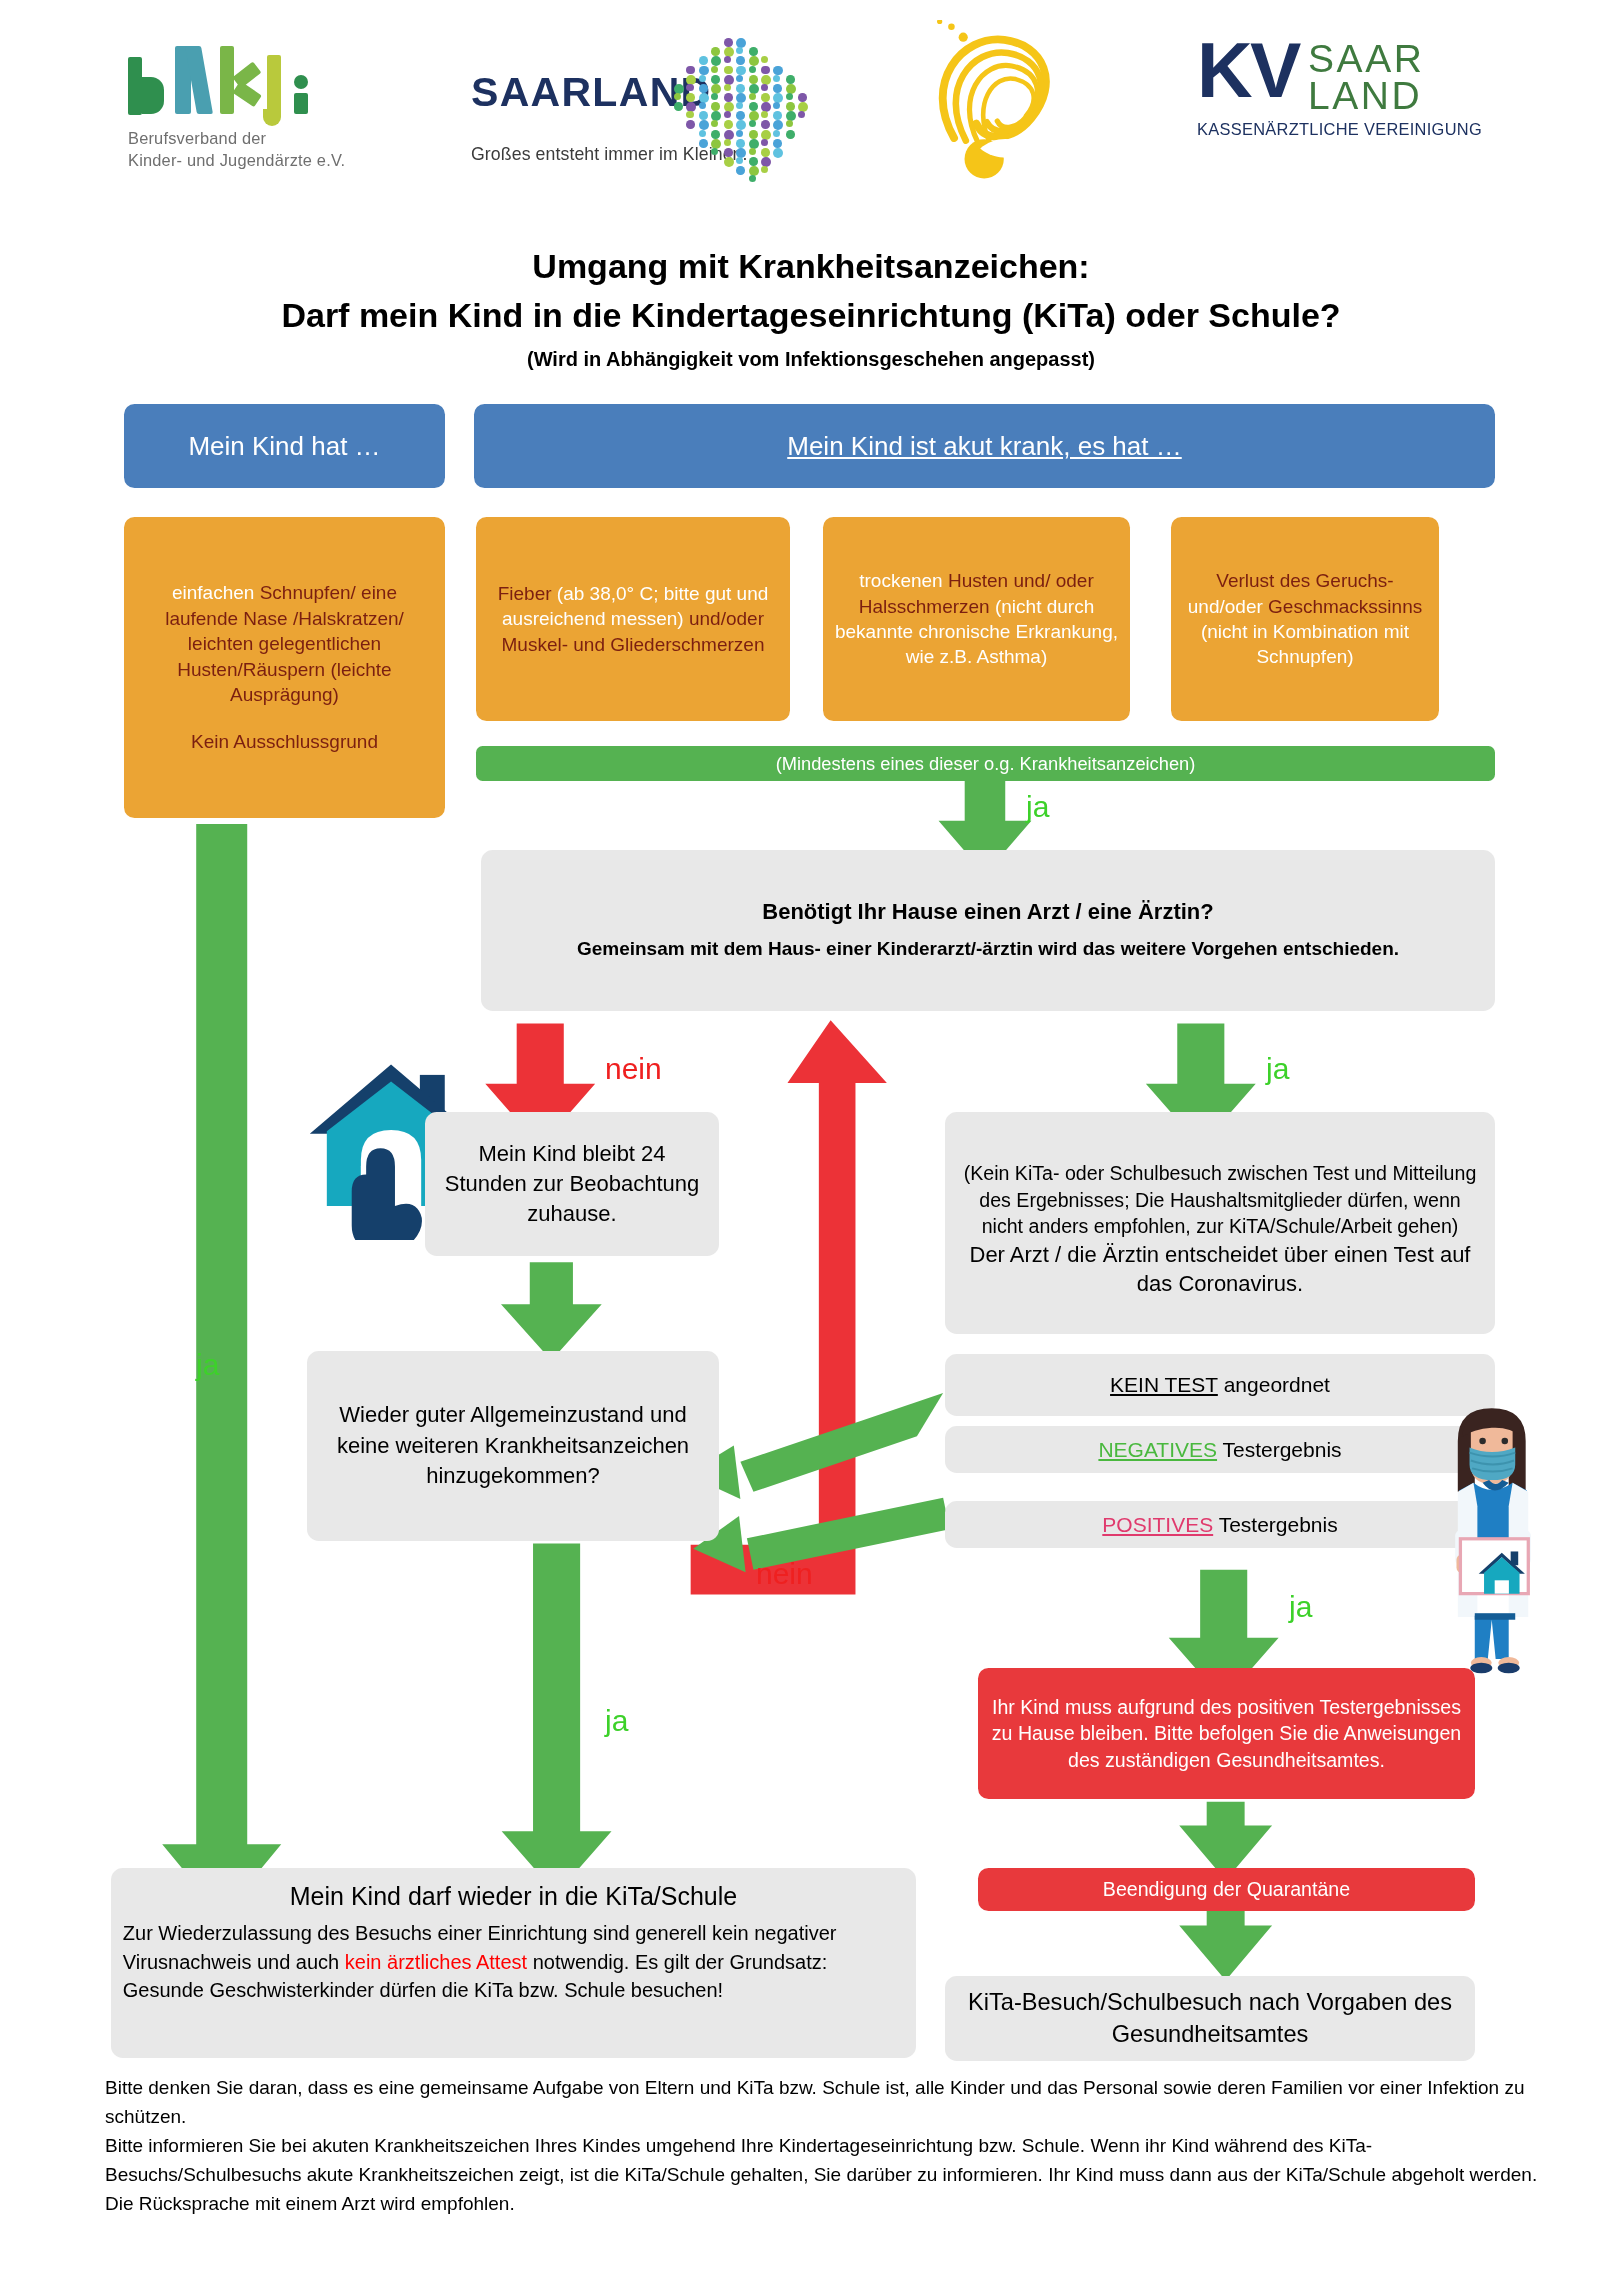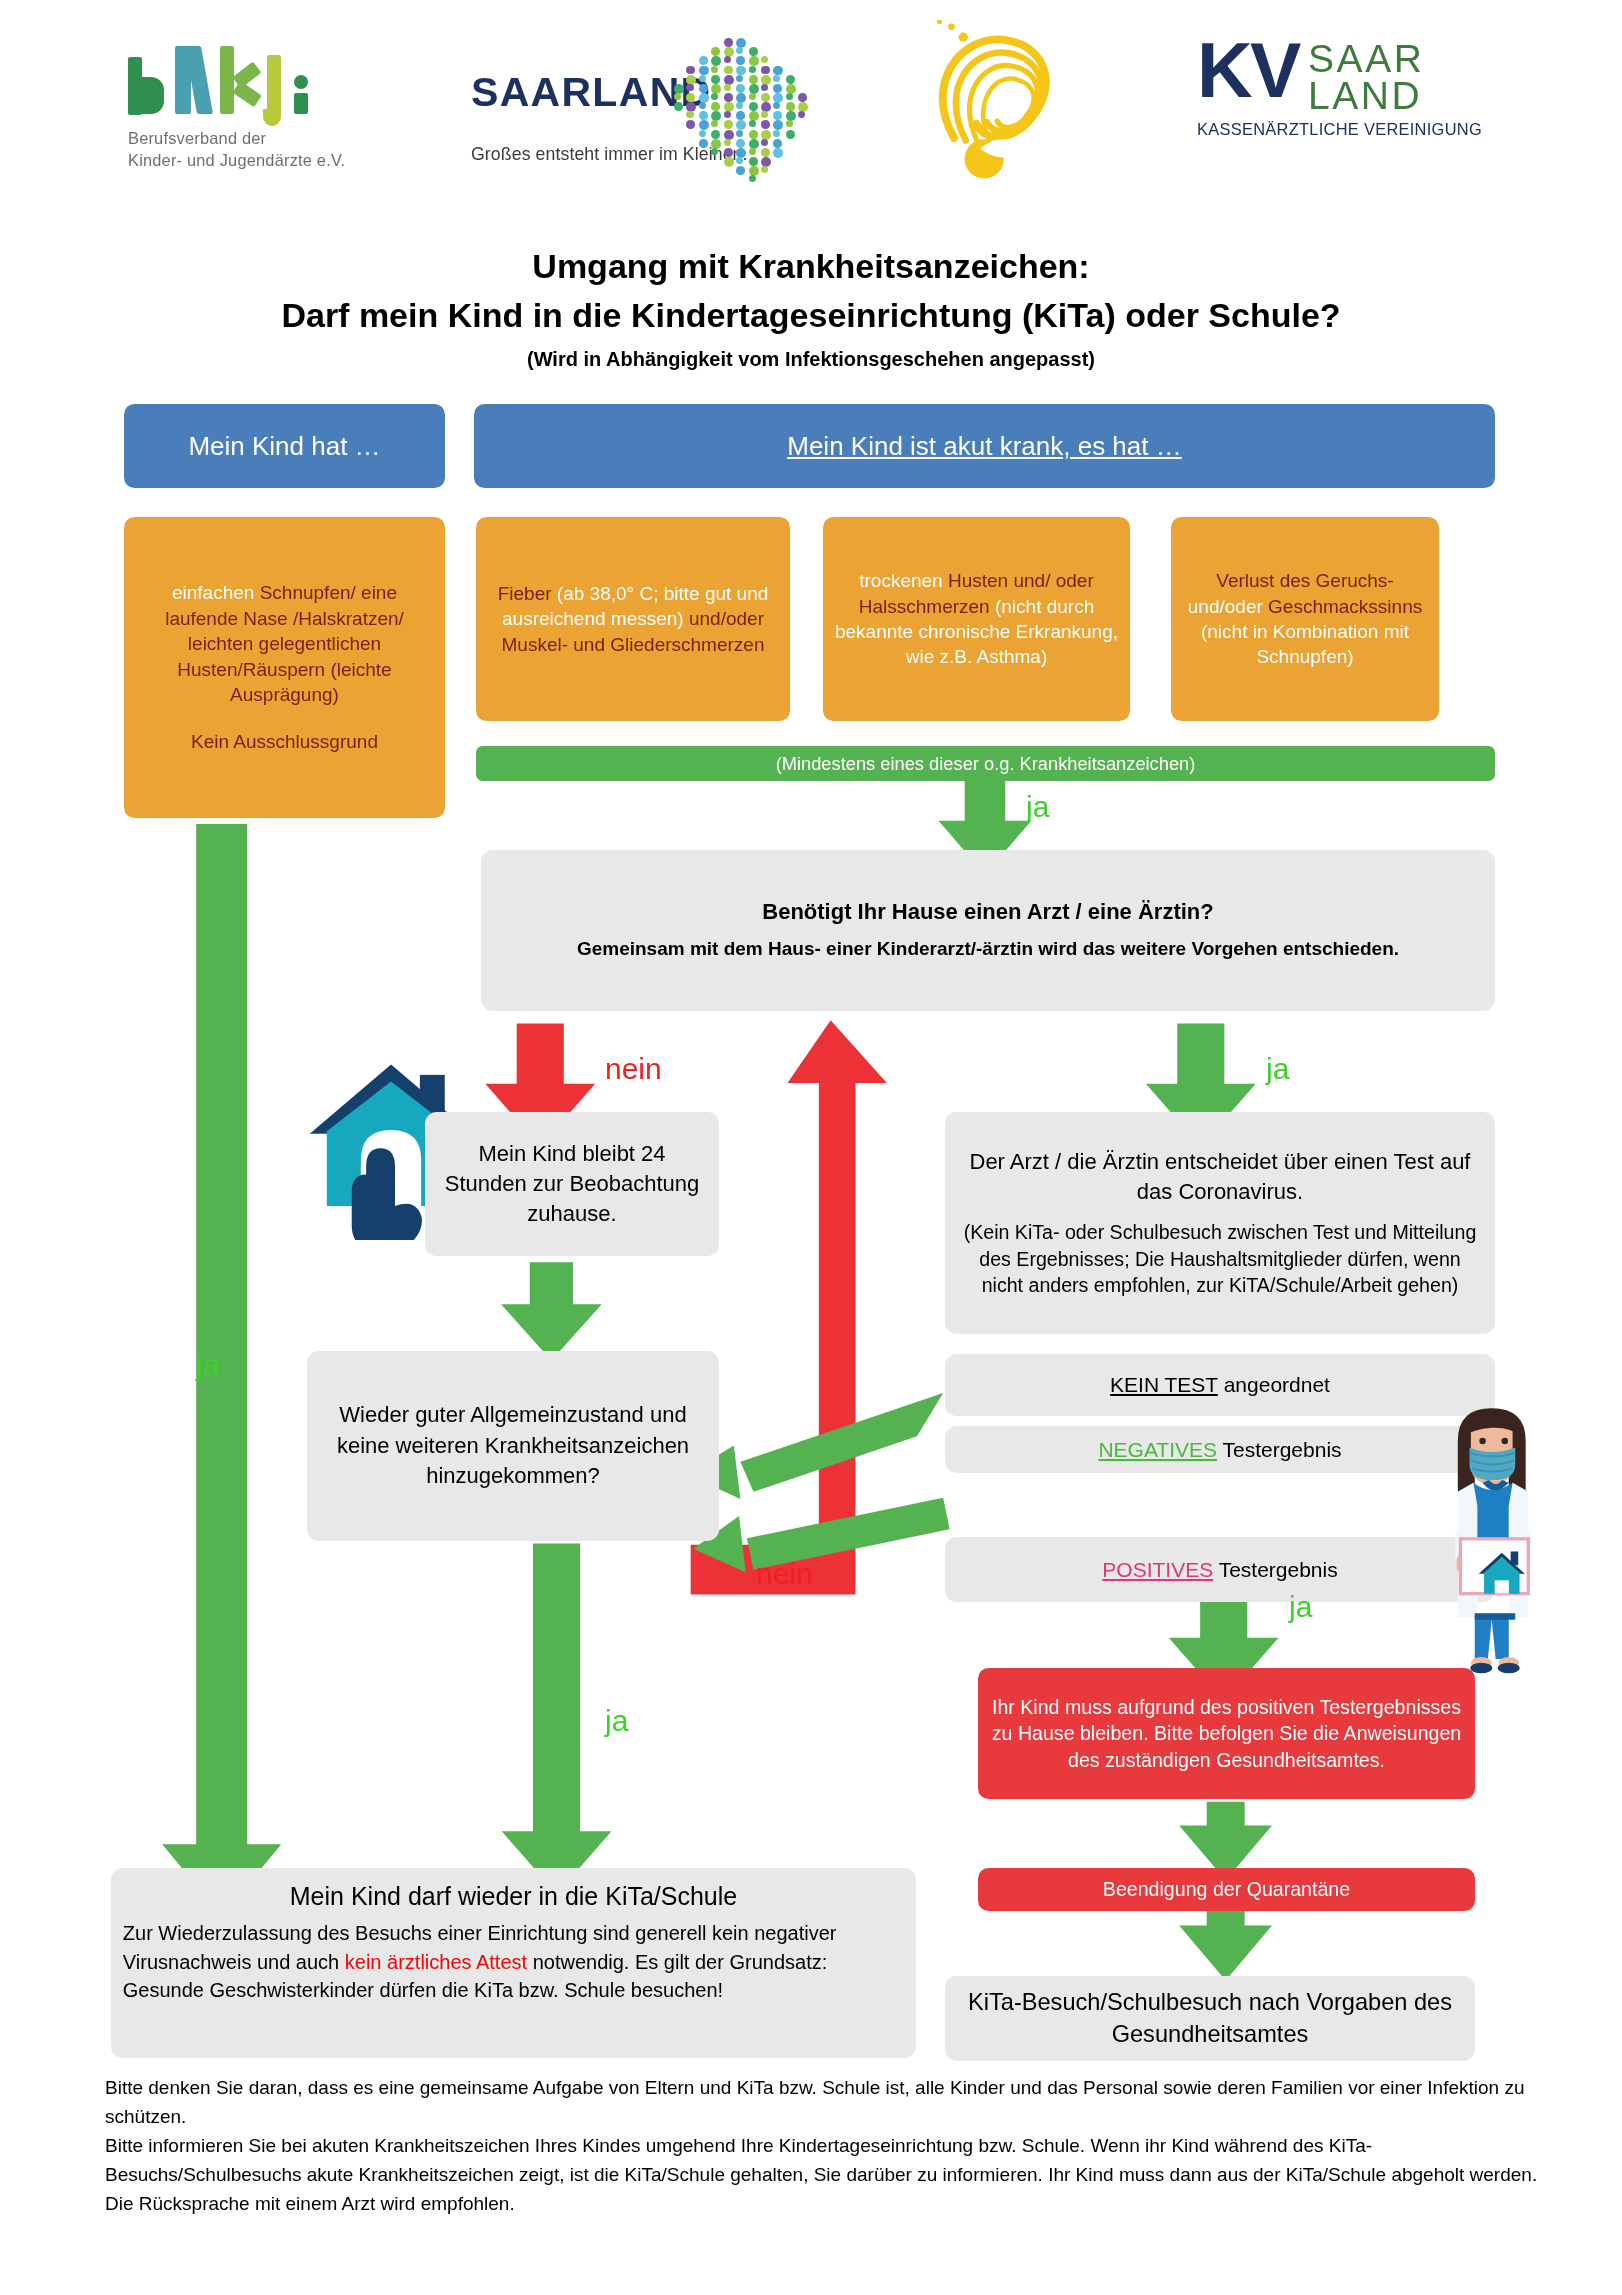--- a/index.html
+++ b/index.html
@@ -359,37 +359,37 @@
 </div>
 
 <div class="abs grey" style="left:425px; top:1112px; width:294px; height:144px; font-size:22px; line-height:1.36;">Mein Kind bleibt 24 Stunden zur Beobachtung zuhause.</div>
 
 <div class="abs grey" style="left:307px; top:1351px; width:412px; height:190px; font-size:22px; line-height:1.38;">Wieder guter Allgemeinzustand und keine weiteren Krankheitsanzeichen hinzugekommen?</div>
 
 <div class="abs lbl-nein" style="left:756px; top:1557px;">nein</div>
 <div class="abs lbl-ja" style="left:605px; top:1704px;">ja</div>
 
 <div class="abs grey" style="left:945px; top:1112px; width:550px; height:222px;">
+  <div style="font-size:19.6px; line-height:1.36; margin-top:13px;">(Kein KiTa- oder Schulbesuch zwischen Test und Mitteilung des Ergebnisses; Die Haushaltsmitglieder  dürfen, wenn nicht anders empfohlen, zur KiTA/Schule/Arbeit gehen)</div>
   <div style="font-size:22px; line-height:1.34;">Der Arzt / die Ärztin entscheidet über einen Test auf das Coronavirus.</div>
-  <div style="font-size:19.6px; line-height:1.36; margin-top:13px;">(Kein KiTa- oder Schulbesuch zwischen Test und Mitteilung des Ergebnisses; Die Haushaltsmitglieder  dürfen, wenn nicht anders empfohlen, zur KiTA/Schule/Arbeit gehen)</div>
 </div>
 
 <div class="abs grey" style="left:945px; top:1354px; width:550px; height:62px; font-size:21px;">
   <div>
     <span class="u">KEIN TEST</span><span> angeordnet</span>
   </div>
 </div>
 
 <div class="abs grey" style="left:945px; top:1426px; width:550px; height:47px; font-size:21px;">
   <div>
     <span class="u greentxt">NEGATIVES</span><span> Testergebnis</span>
   </div>
 </div>
 
-<div class="abs grey" style="left:945px; top:1537px; width:550px; height:65px; font-size:21px;">
+<div class="abs grey" style="left:945px; top:1501px; width:550px; height:47px; font-size:21px;">
   <div>
     <span class="u pinktxt">POSITIVES</span><span>  Testergebnis</span>
   </div>
 </div>
 
 <div class="abs lbl-ja" style="left:1289px; top:1590px;">ja</div>
 
 <div class="abs" style="left:1433px; top:1400px; width:124px; height:275px;">
   <svg width="124" height="275" viewBox="0 0 190 420" aria-hidden="true">
 

